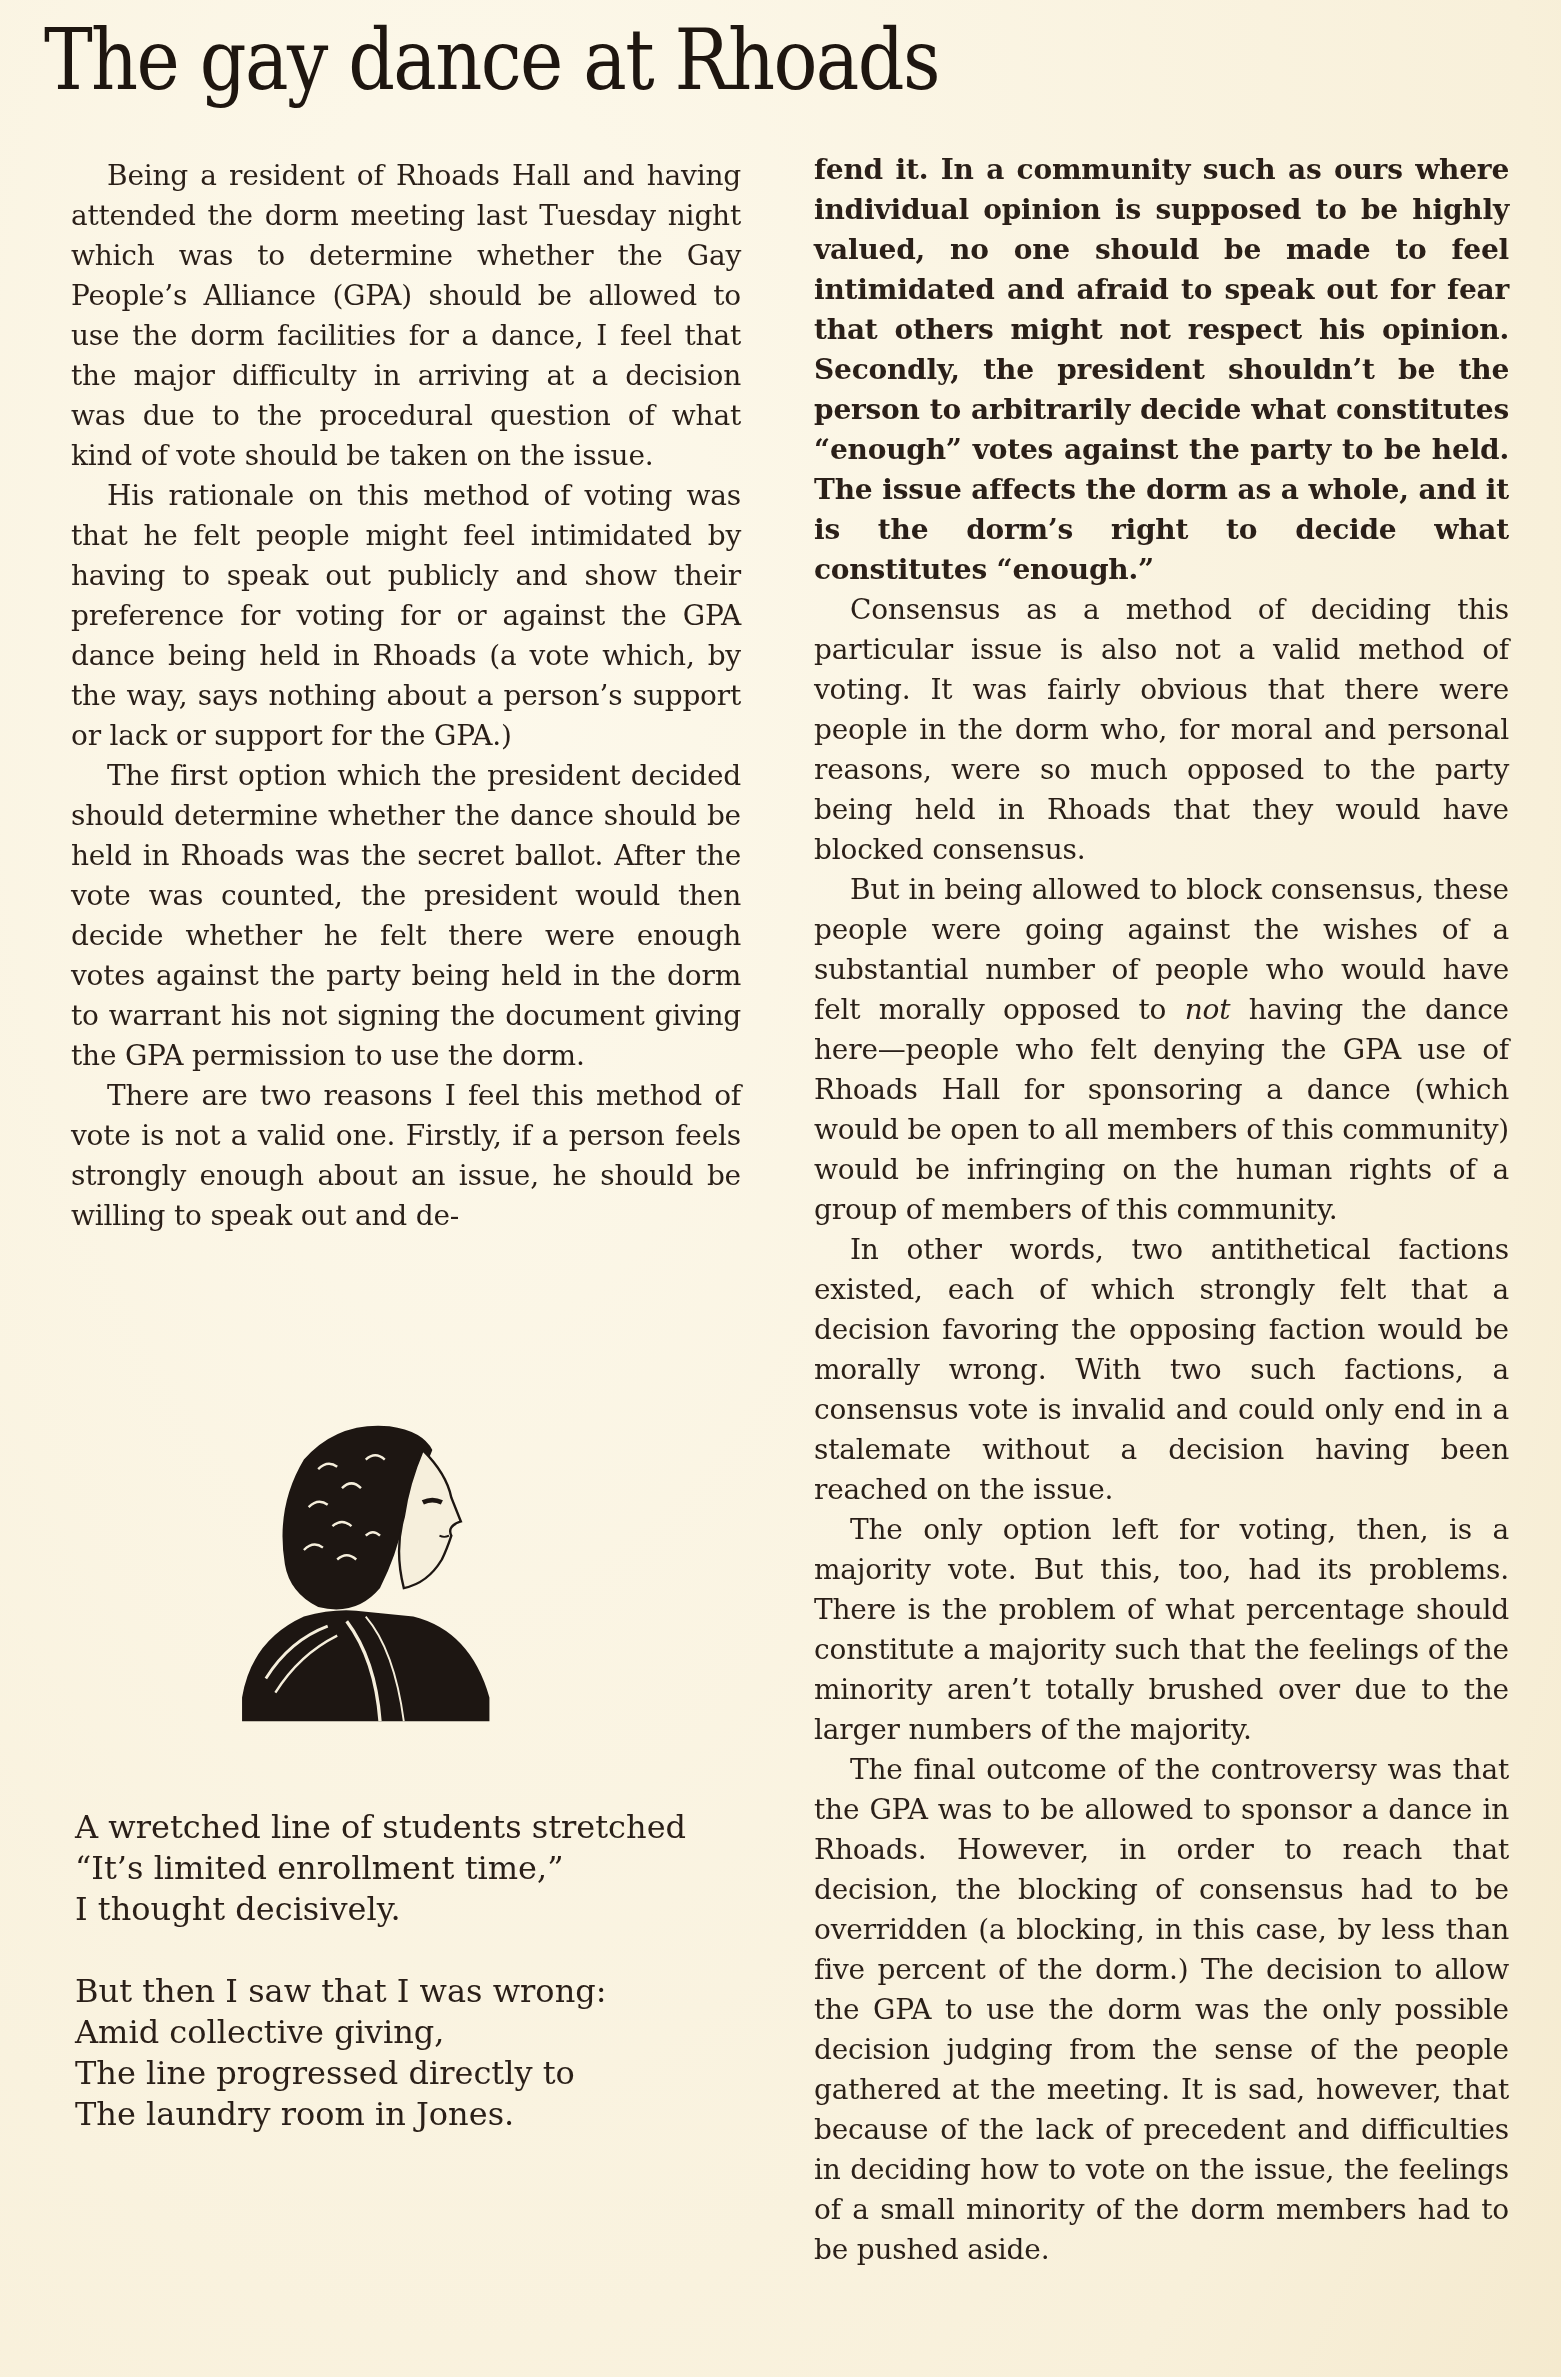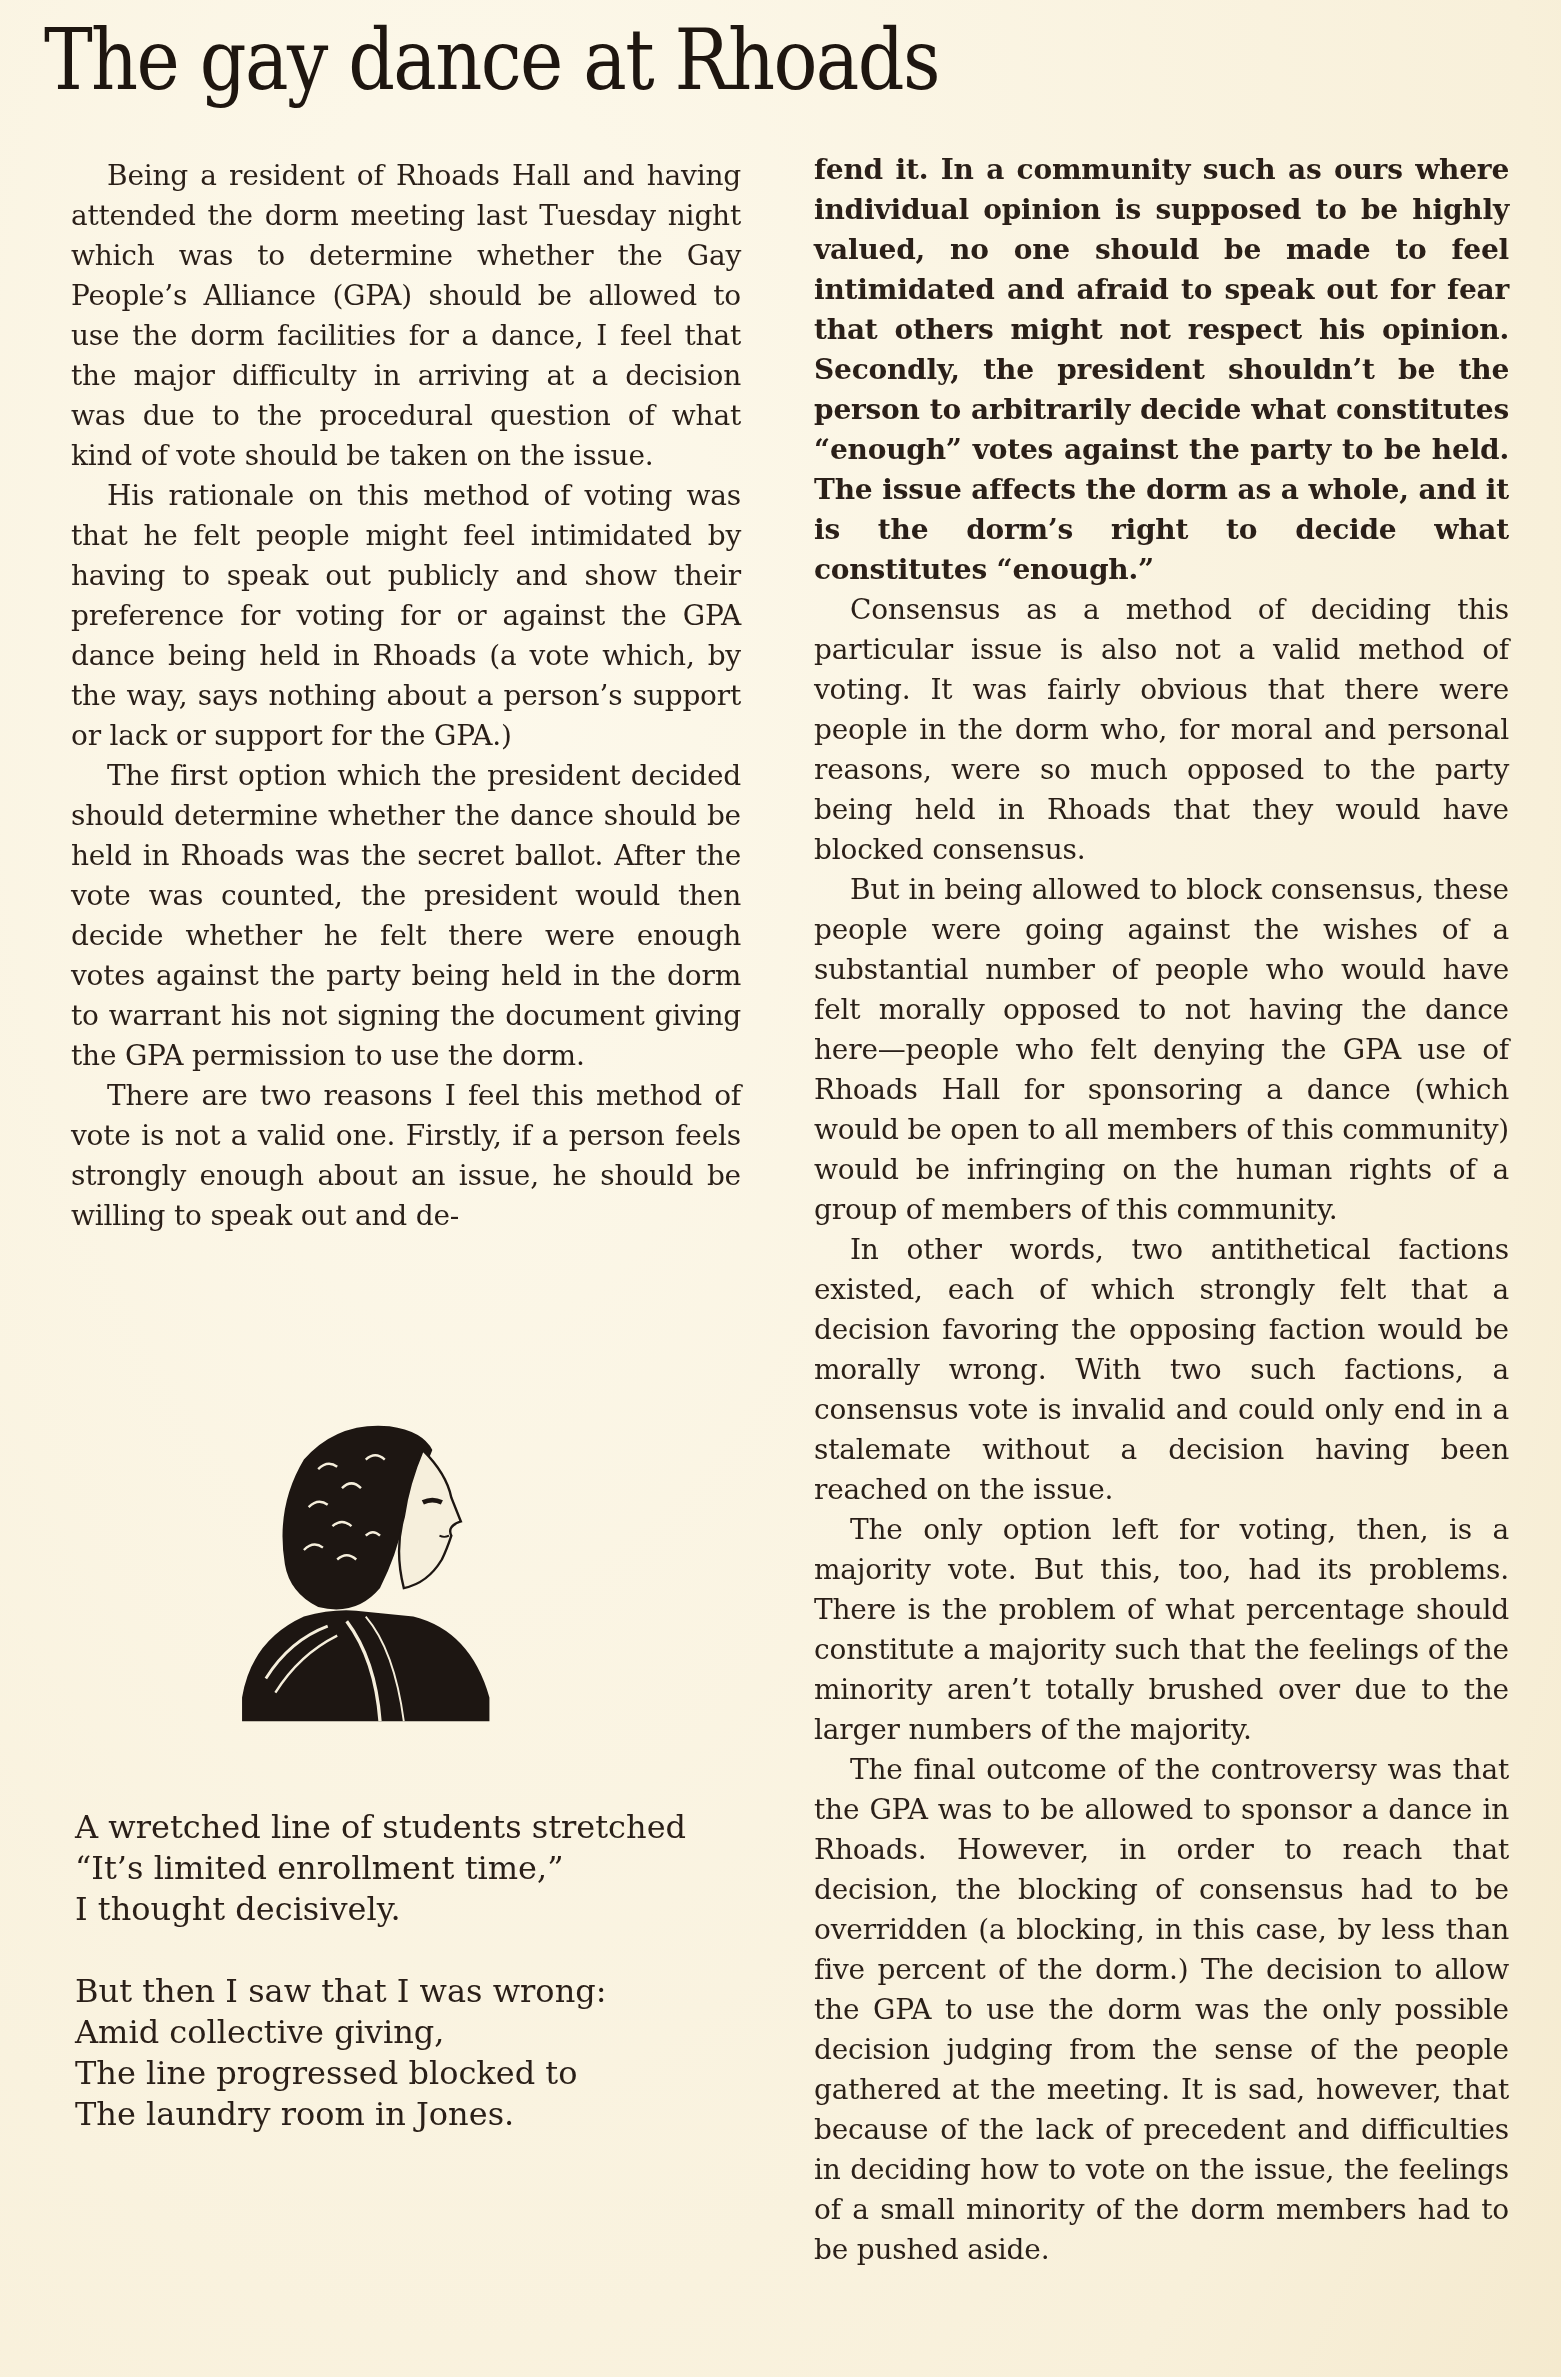--- a/index.html
+++ b/index.html
@@ -19,21 +19,21 @@
     color: #1e1610; margin: 0; font-weight: normal; white-space: nowrap;
   }
   .col {
     position: absolute; font-size: 28px; line-height: 40px;
     text-align: justify; letter-spacing: -0.2px;
   }
   .col.left { left: 71px; top: 156px; width: 670px; }
   .col.right { left: 814px; top: 150px; width: 695px; }
   .col p { margin: 0; text-indent: 36px; }
   .col p.cont { text-indent: 0; font-weight: bold; }
-  .col .it { }
+  .col .it { font-style: italic; }
   .portrait {
     position: absolute; left: 223px; top: 1393px; width: 295px; height: 333px;
   }
   .poem {
     position: absolute; left: 75px; top: 1807px;
     font-size: 32px; line-height: 41px;
   }
   .stanza { margin-bottom: 41px; }
   .stanza:last-child { margin-bottom: 0; }
 </style>
@@ -86,18 +86,18 @@
 
 <div class="poem">
   <div class="stanza">
     <div>A wretched line of students stretched</div>
     <div>“It’s limited enrollment time,”</div>
     <div>I thought decisively.</div>
   </div>
   <div class="stanza">
     <div>But then I saw that I was wrong:</div>
     <div>Amid collective giving,</div>
-    <div>The line progressed blocked to</div>
+    <div>The line progressed directly to</div>
     <div>The laundry room in Jones.</div>
   </div>
 
 </div>
 
 
 </body></html>

